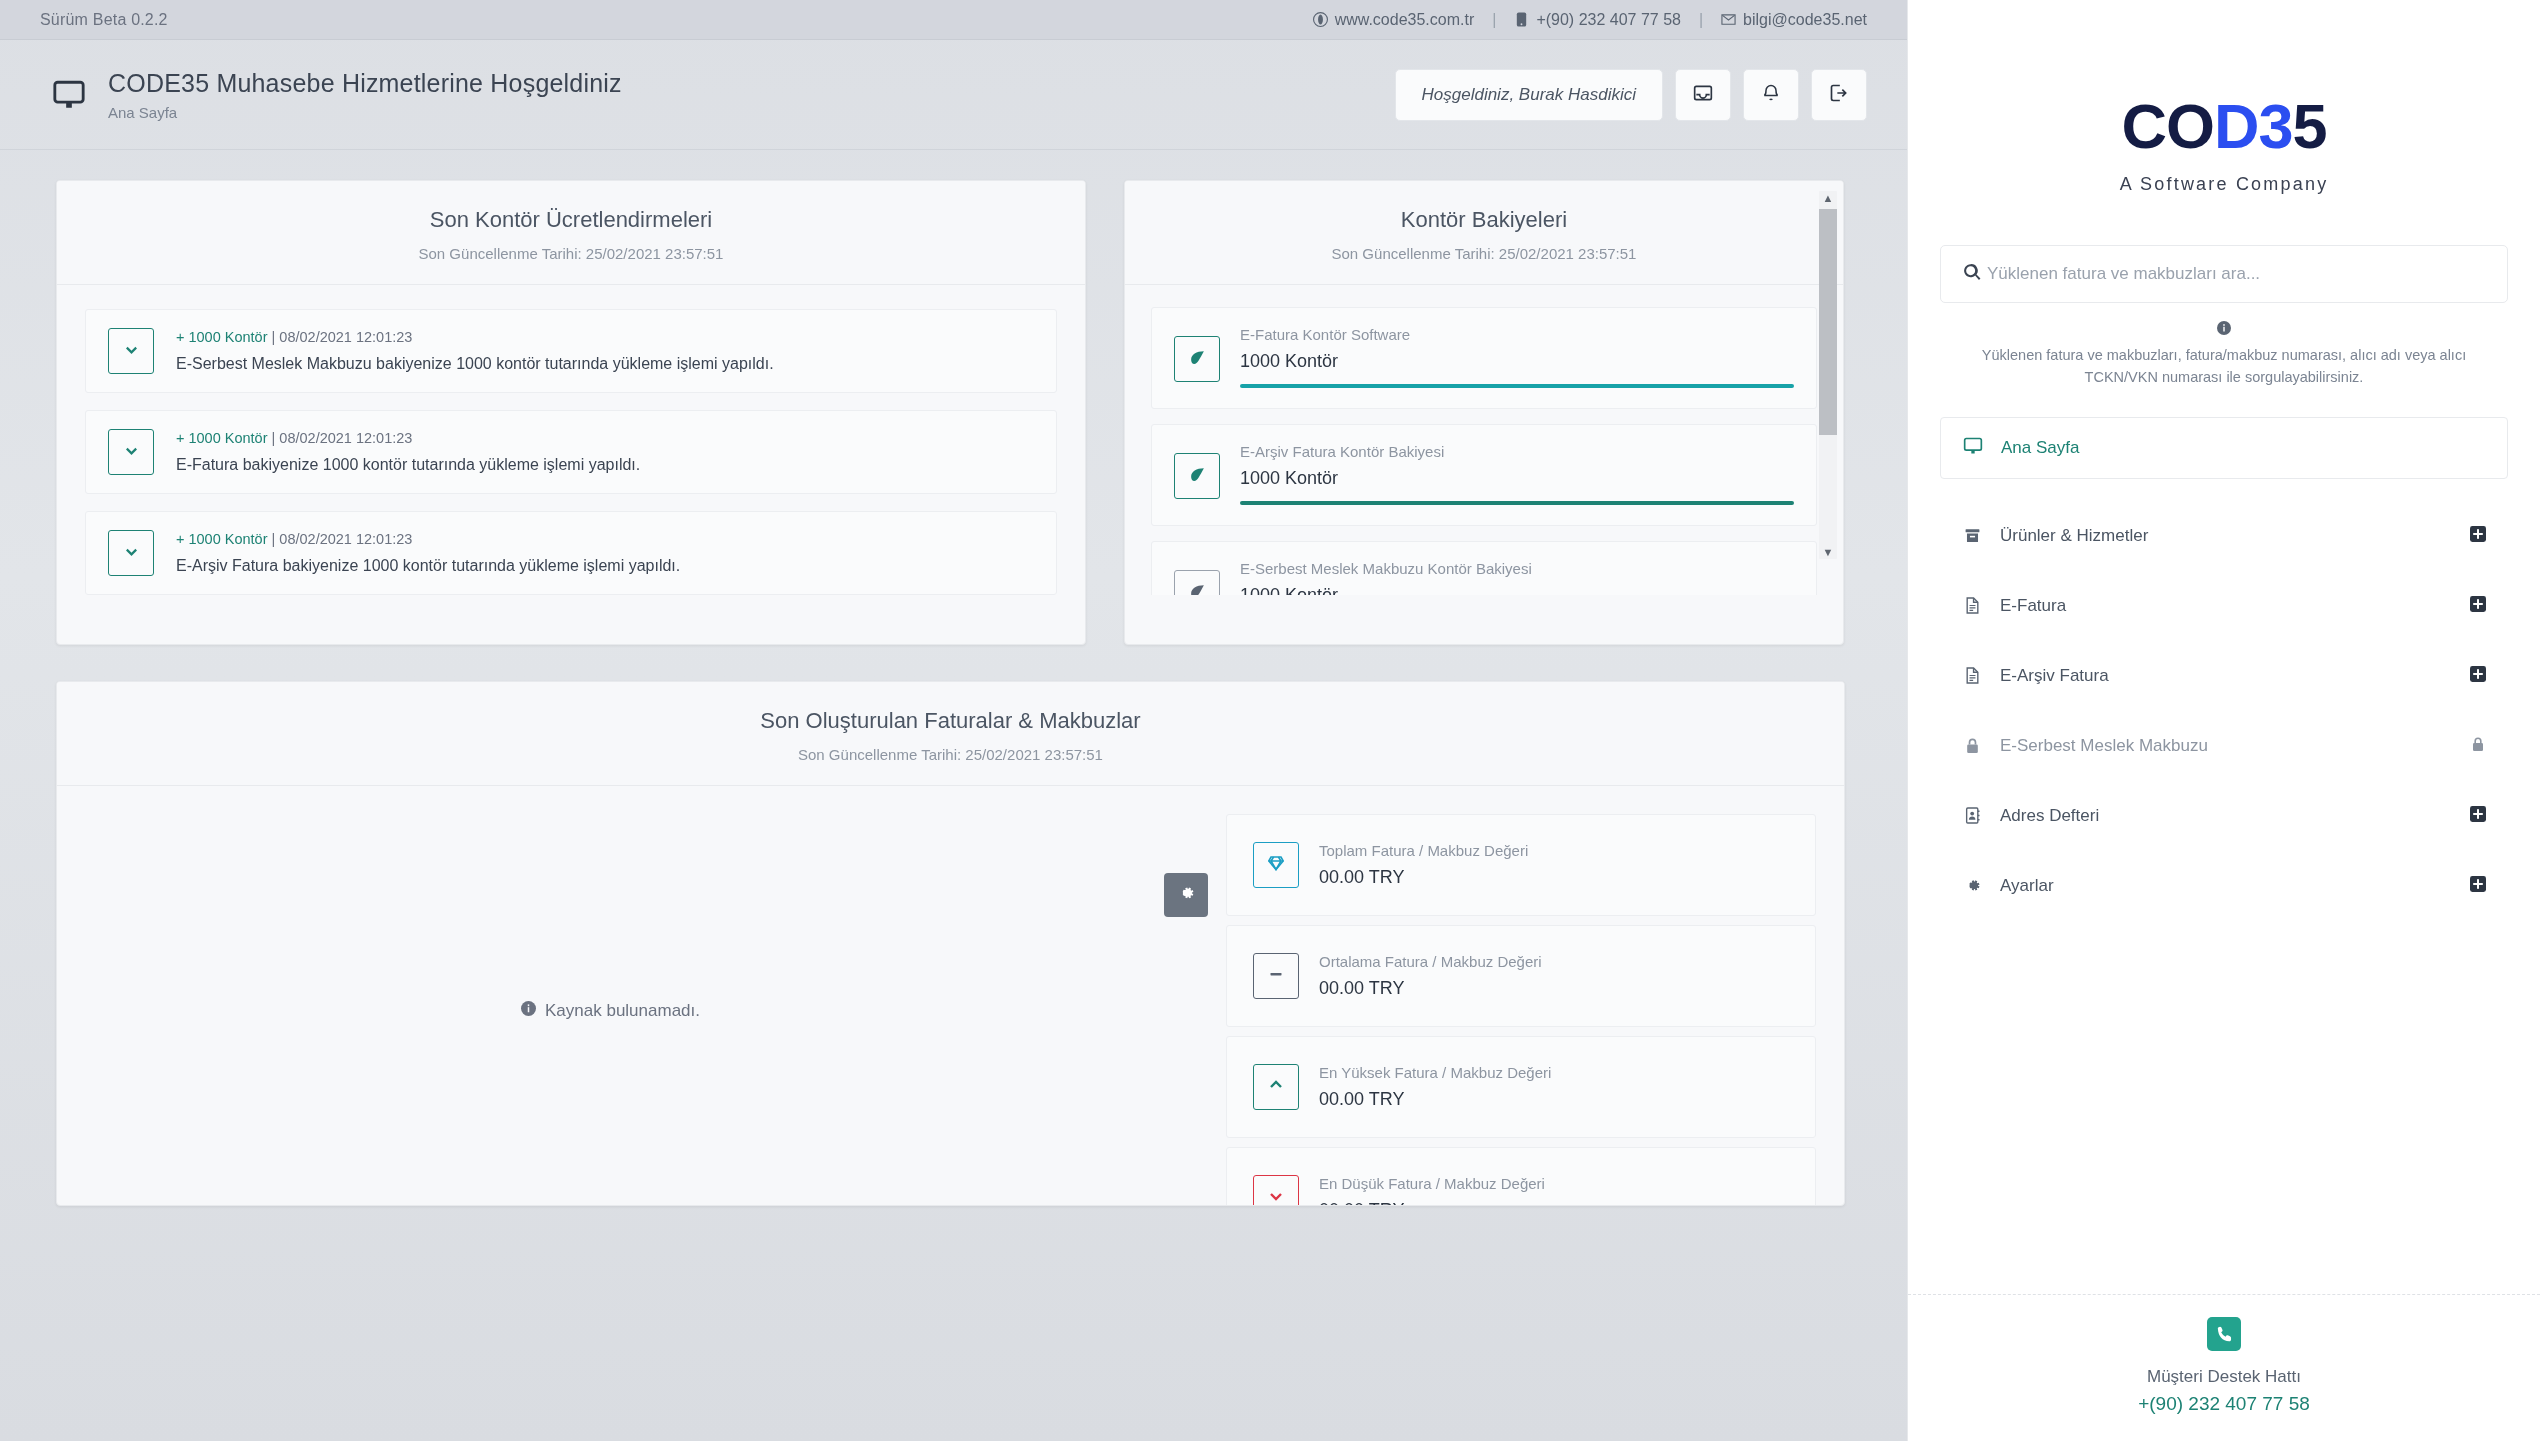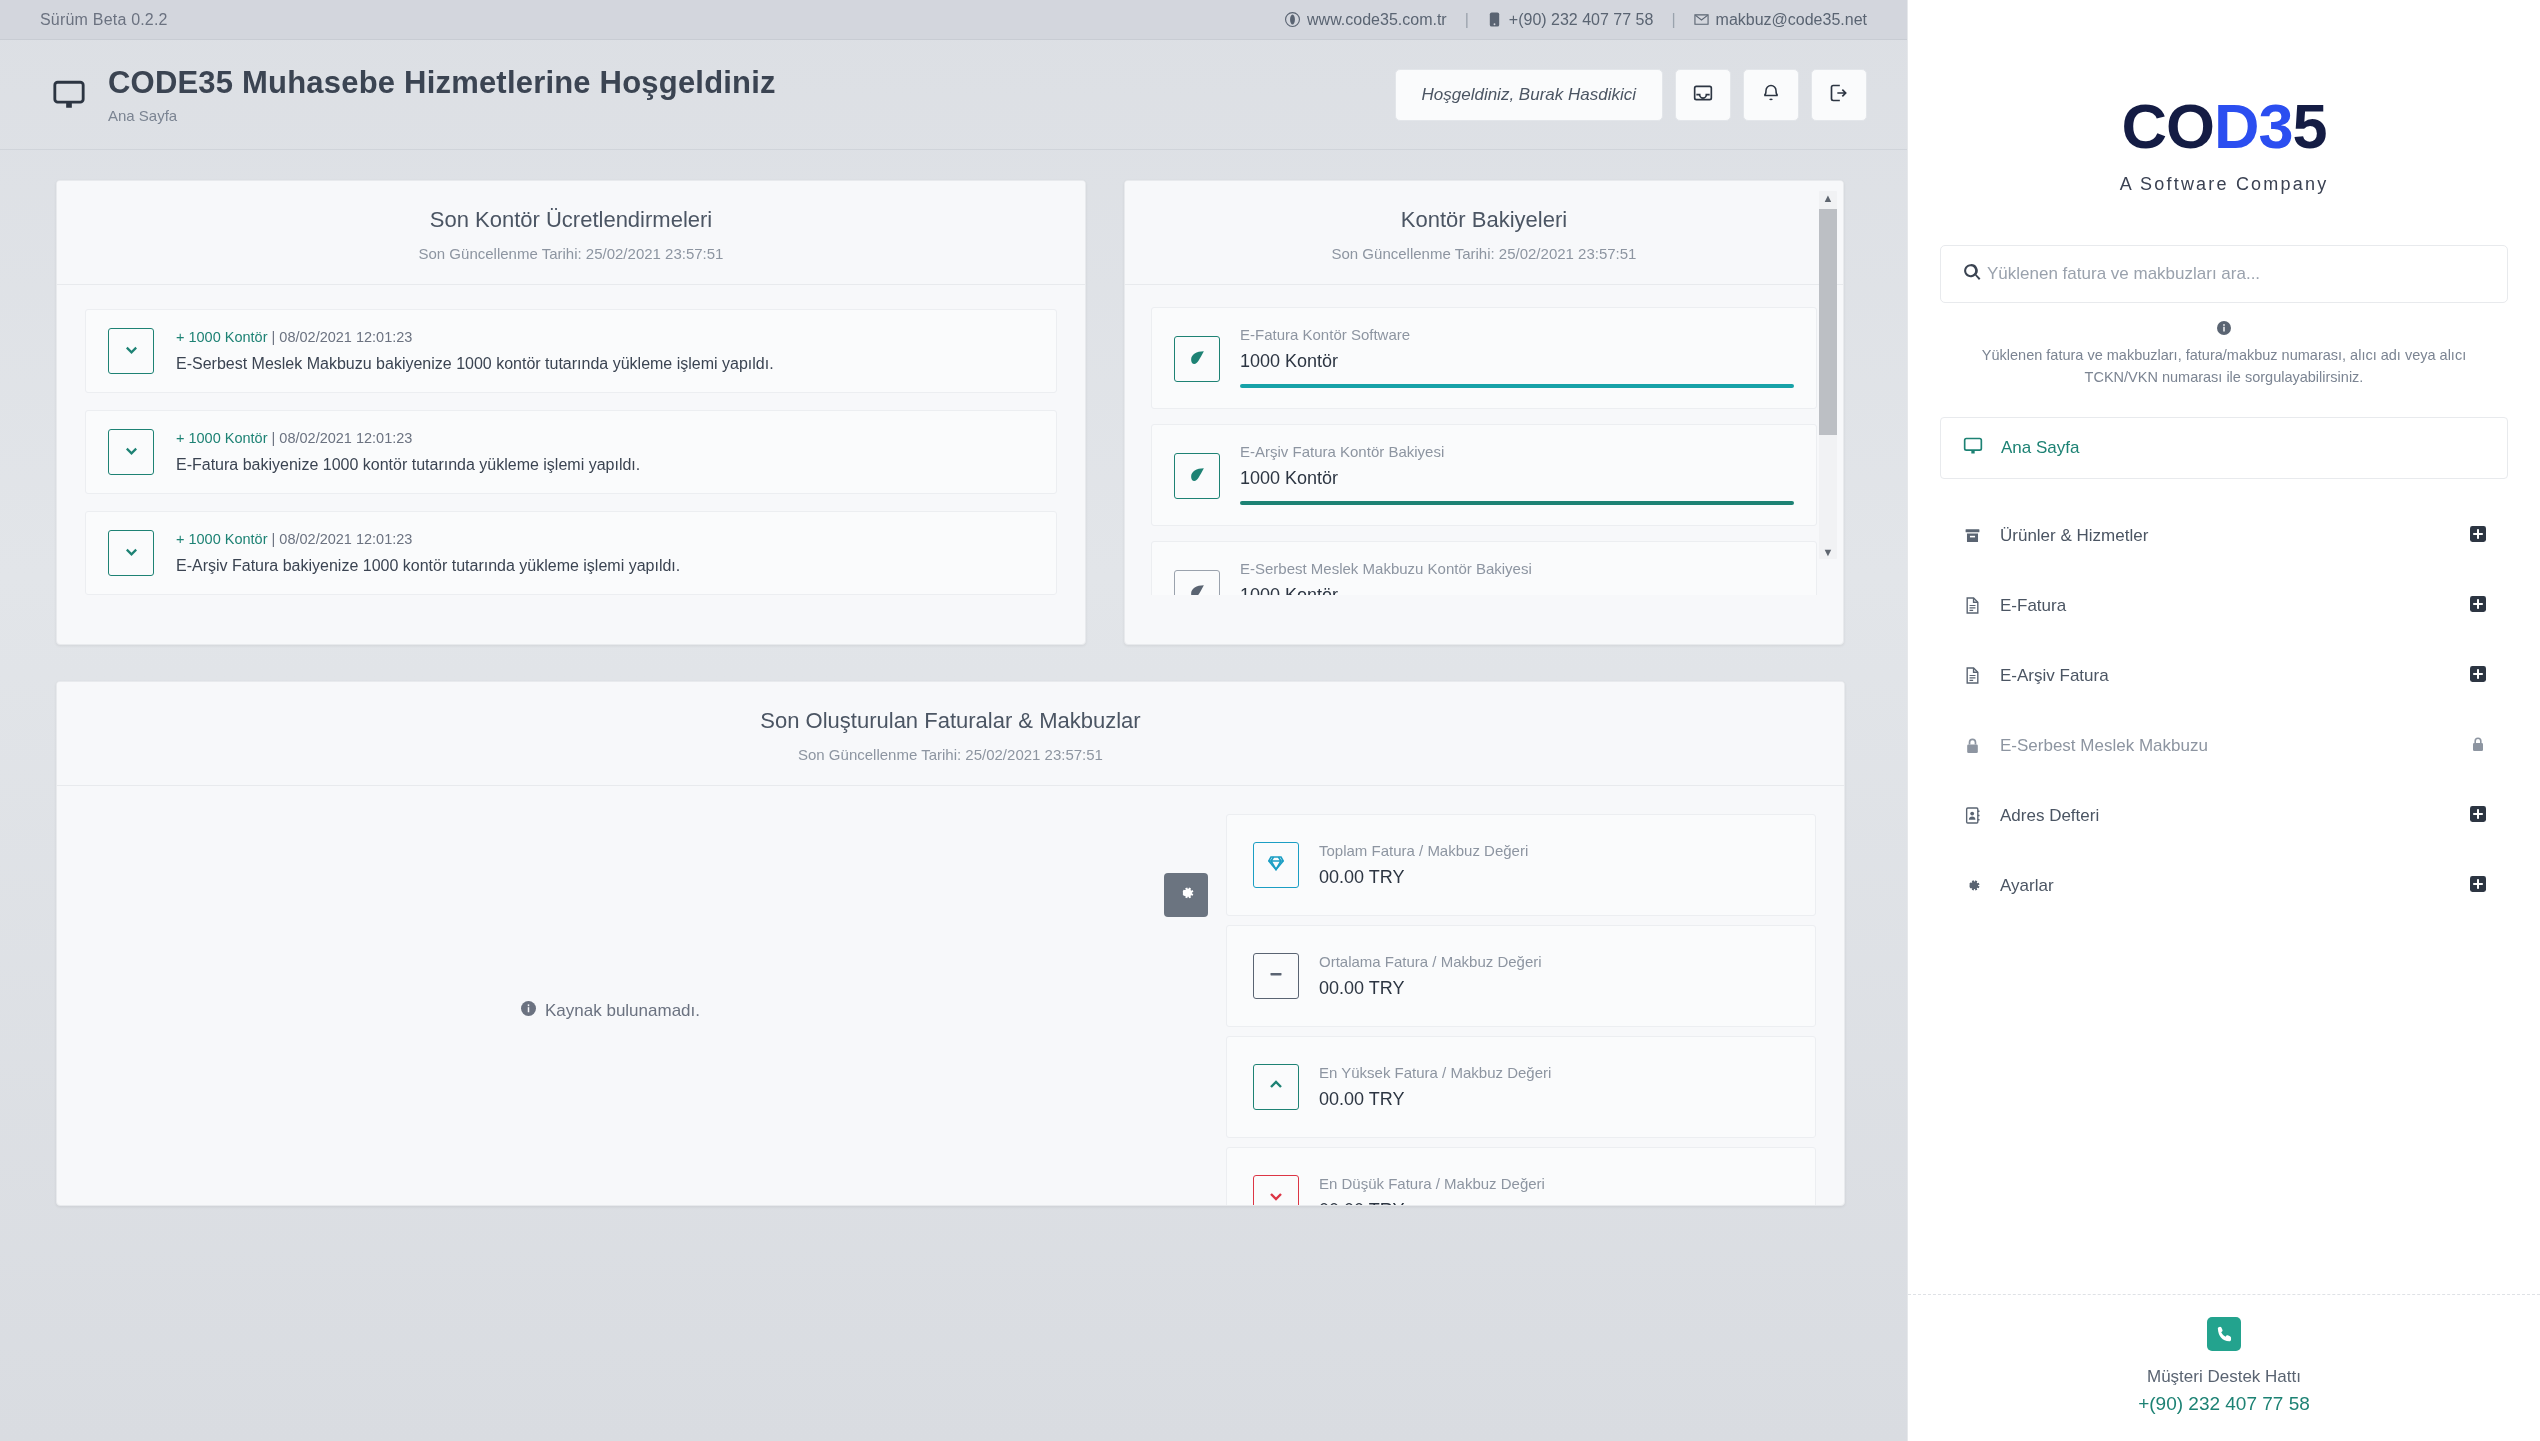--- a/index.html
+++ b/index.html
@@ -39,21 +39,21 @@
 
   
   .pagehead {
     height: 110px; display: flex; align-items: center;
     padding: 0 40px 0 52px;
     border-bottom: 1px solid #d0d4da;
   }
   .ph-icon { width: 34px; height: 34px; margin-right: 22px; flex: 0 0 auto; }
   .ph-icon svg { width: 34px; height: 34px; fill: #2c3542; }
   .ph-titles { display: flex; flex-direction: column; gap: 6px; }
-  .ph-title { font-size: 31px; color: #3b4452; font-weight: 700; letter-spacing: .2px; }
+  .ph-title { font-size: 25px; color: #3b4452; font-weight: 400; letter-spacing: .2px; }
   .ph-sub { font-size: 15px; color: #7b8492; }
   .ph-actions { margin-left: auto; display: flex; gap: 12px; align-items: center; }
   .welcome-btn {
     background: #fafbfc; border: 1px solid #e3e6ea; border-radius: 5px;
     height: 52px; display: flex; align-items: center; padding: 0 26px;
     font-size: 17px; color: #4b5563; white-space: nowrap; font-style: italic;
   }
   .icon-btn {
     background: #fafbfc; border: 1px solid #e3e6ea; border-radius: 5px;
     width: 56px; height: 52px; display: flex; align-items: center; justify-content: center;
@@ -256,21 +256,21 @@
           <span>+(90) 232 407 77 58</span>
         </span>
         <span class="tb-sep">|</span>
         <span class="tb-item">
           <span class="tb-ico">
             <svg viewBox="0 0 16 16">
                 <path d="M1 3h14v10H1z" fill="none" stroke="#5a6472" stroke-width="1.2"></path>
                 <path d="M1.6 3.6L8 8.6l6.4-5" fill="none" stroke="#5a6472" stroke-width="1.2"></path>
               </svg>
           </span>
-          <span>makbuz@code35.net</span>
+          <span>bilgi@code35.net</span>
         </span>
       </div>
     </div>
 
     <div class="pagehead">
       <span class="ph-icon">
         <svg viewBox="0 0 24 24">
             <rect x="2" y="3" width="20" height="14" rx="2" fill="none" stroke="#2c3542" stroke-width="2"></rect>
             <rect x="10" y="17" width="4" height="4"></rect>
           </svg>

